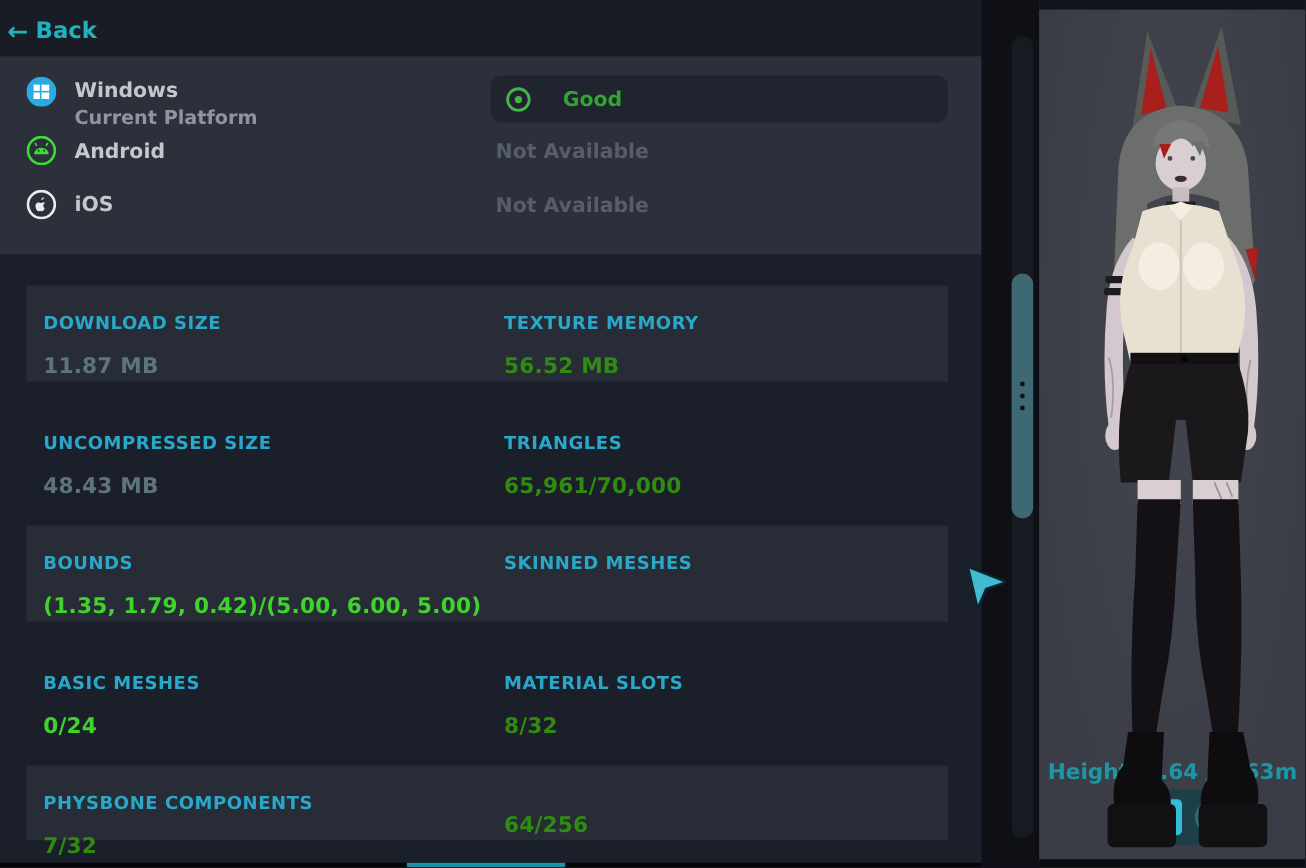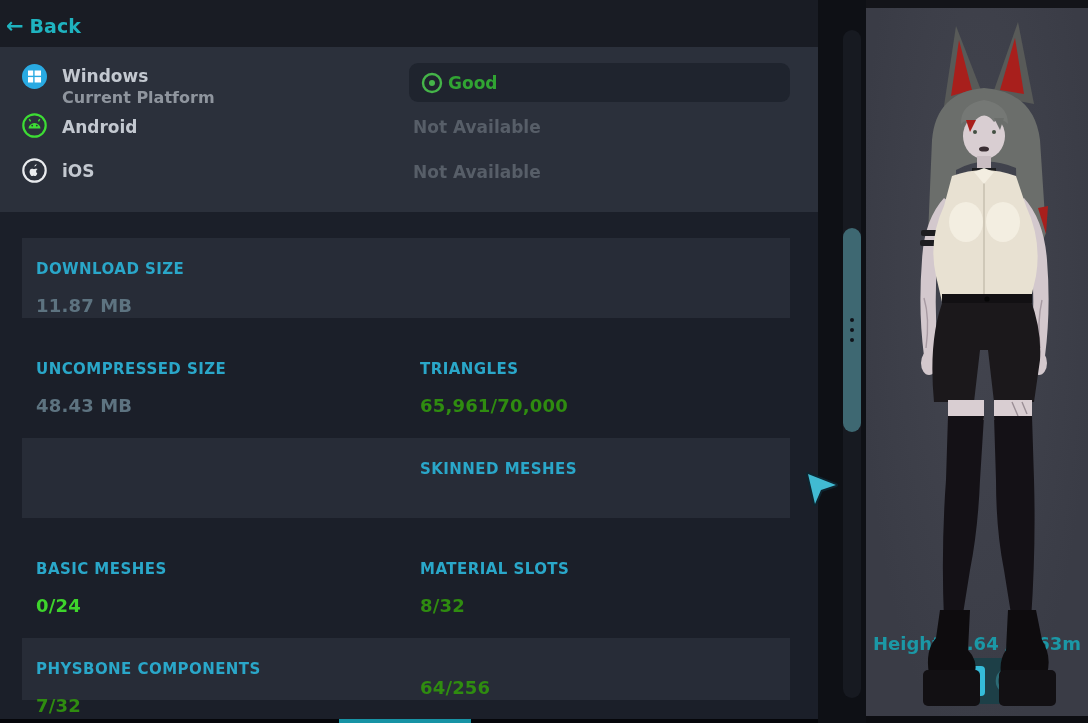--- a/index.html
+++ b/index.html
@@ -11,21 +11,21 @@
   .topbar{position:absolute;left:0;top:0;width:818px;height:47px;background:#191c24;}
   .back-btn{position:absolute;left:6px;top:15px;display:flex;align-items:center;gap:6px;
             color:#1fb3bf;font-size:19px;cursor:pointer;}
   .back-arrow{font-size:21px;line-height:1;}
   .platform-panel{position:absolute;left:0;top:47px;width:818px;height:165px;background:#2b303b;padding-left:20px;}
   .p-icon{position:absolute;left:22px;width:25px;height:25px;}
   .p-name{position:absolute;left:62px;color:#c3c8d0;font-size:17px;}
   .p-sub{position:absolute;left:62px;color:#8f959e;font-size:16px;}
   .p-status{position:absolute;left:413px;color:#575e68;font-size:17px;}
   .good-badge{position:absolute;left:409px;top:16px;width:381px;height:39px;border-radius:9px;
-              background:#1f242e;display:flex;align-items:center;padding-left:12px;gap:5px;}
+              background:#1f242e;display:flex;align-items:center;padding-left:12px;gap:26px;}
   .good-text{color:#31a433;font-size:17px;}
   
   .stat-row{position:absolute;left:22px;width:768px;height:80px;}
   .stat-row.light{background:#272c37;}
   .stat-cell{position:absolute;top:0;width:370px;padding-top:22px;}
   .stat-cell.c1{left:14px;}
   .stat-cell.c2{left:398px;}
   .stat-label{color:#2aa7c9;font-size:15px;letter-spacing:.03em;}
   .stat-value{margin-top:17px;font-size:18px;letter-spacing:.01em;}
   .tone-neutral{color:#5d7380;}
@@ -111,34 +111,42 @@
       <div class="p-name" style="top:114px">iOS</div>
       <div class="p-status" style="top:115px">Not Available</div>
     </div>
   </div>
 
   <div class="stat-row light" style="top:238px">
     <div class="stat-cell c1">
       <div class="stat-label">DOWNLOAD SIZE</div>
       <div class="stat-value tone-neutral">11.87 MB</div>
     </div>
+    <div class="stat-cell c2">
+      <div class="stat-label">TEXTURE MEMORY</div>
+      <div class="stat-value tone-good">56.52 MB</div>
+    </div>
   </div>
 
   <div class="stat-row" style="top:338px">
     <div class="stat-cell c1">
       <div class="stat-label">UNCOMPRESSED SIZE</div>
       <div class="stat-value tone-neutral">48.43 MB</div>
     </div>
     <div class="stat-cell c2">
       <div class="stat-label">TRIANGLES</div>
       <div class="stat-value tone-good">65,961/70,000</div>
     </div>
   </div>
 
   <div class="stat-row light" style="top:438px">
+    <div class="stat-cell c1">
+      <div class="stat-label">BOUNDS</div>
+      <div class="stat-value tone-excellent">(1.35, 1.79, 0.42)/(5.00, 6.00, 5.00)</div>
+    </div>
     <div class="stat-cell c2">
       <div class="stat-label">SKINNED MESHES</div>
     </div>
   </div>
 
   <div class="stat-row" style="top:538px">
     <div class="stat-cell c1">
       <div class="stat-label">BASIC MESHES</div>
       <div class="stat-value tone-excellent">0/24</div>
     </div>

